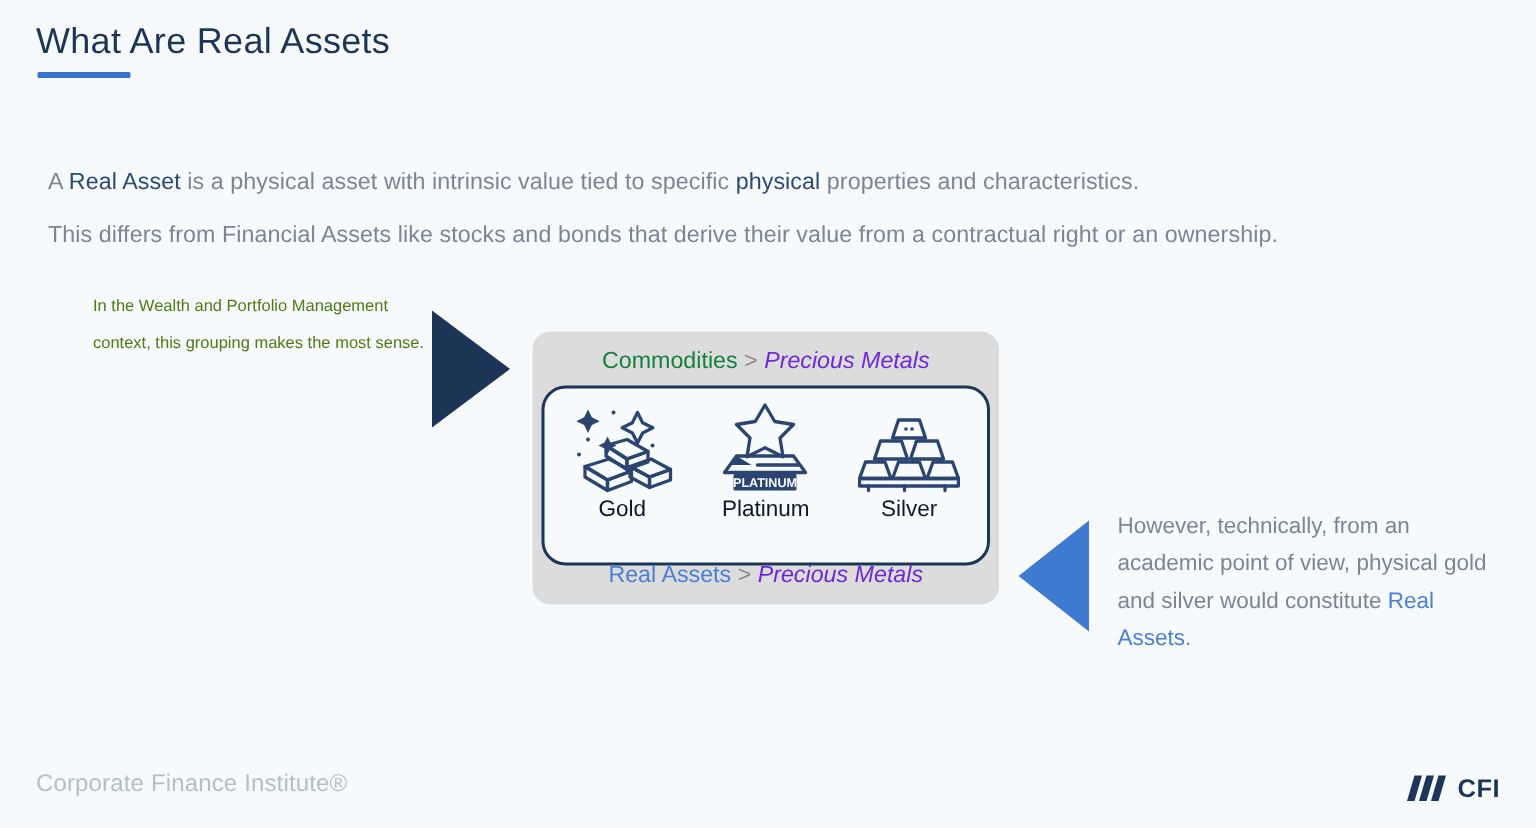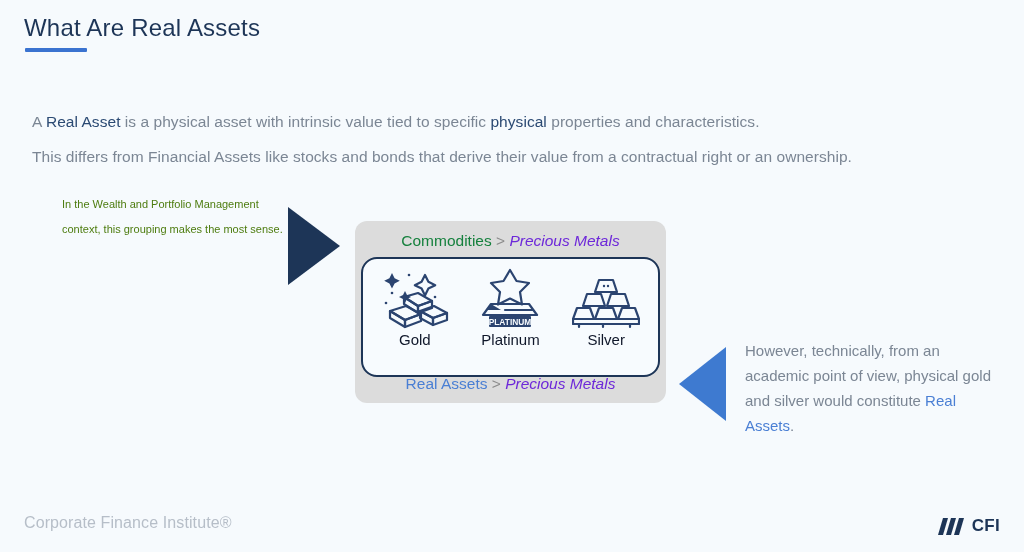--- a/index.html
+++ b/index.html
@@ -160,21 +160,21 @@
     bottom: 20px;
     font-size: 16px;
     color: #b6bec8;
     letter-spacing: 0.1px;
   }
   #cfi-logo {
     position: absolute;
     right: 24px;
     bottom: 16px;
     display: flex;
-    align-items: flex-end;
+    align-items: flex-start;
     gap: 5px;
   }
   #cfi-mark { display: block; }
   #cfi-word {
     font-size: 17px;
     font-weight: bold;
     color: #1d3557;
     letter-spacing: 0.3px;
   }
 </style>

